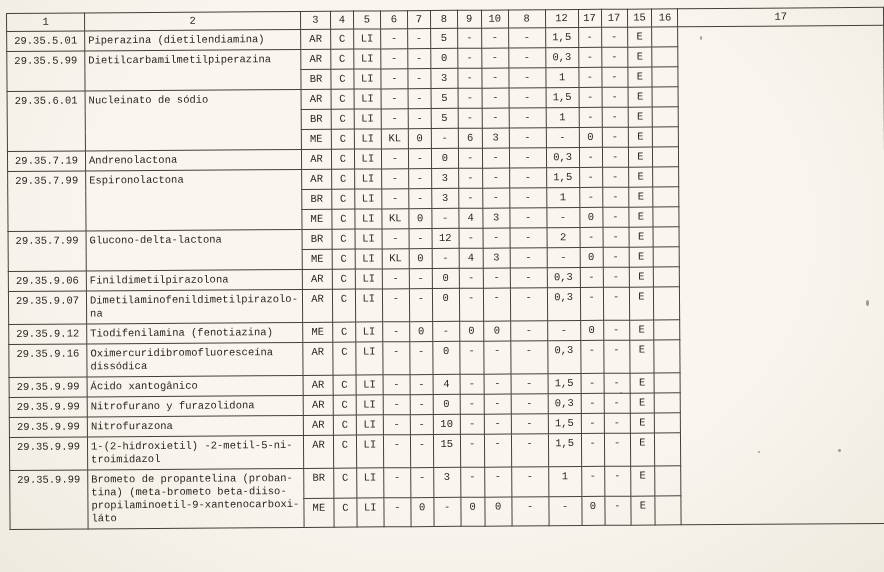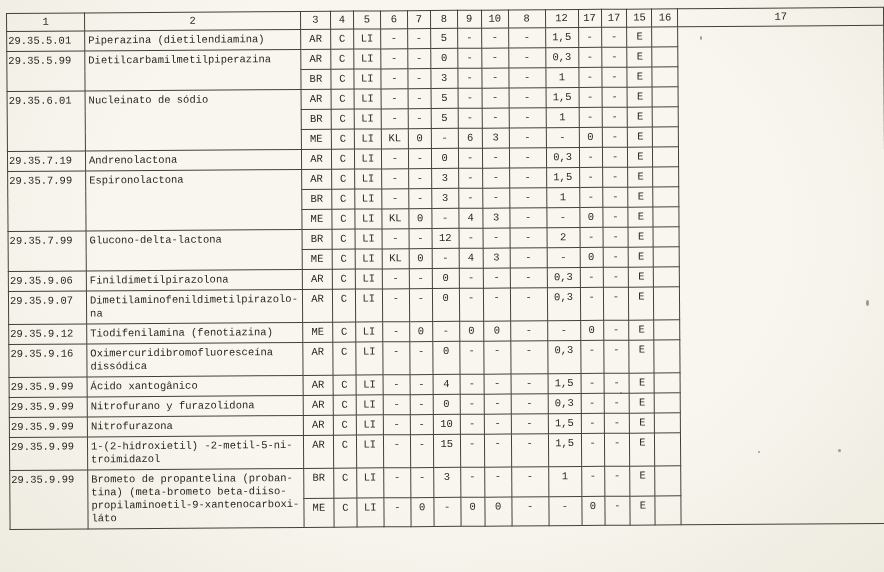--- a/index.html
+++ b/index.html
@@ -35,21 +35,21 @@
   th {
     height: 15px;
     padding: 1px 2px;
     text-align: center;
   }
   td {
     padding: 3px 2px;
     vertical-align: top;
   }
   td.code {
-    padding-left: 1px;
+    padding-left: 7px;
     white-space: nowrap;
     border-radius: 8px;
   }
   td.name {
     padding-left: 3px;
     padding-right: 2px;
     white-space: pre-line;
   }
   td.val {
     text-align: center;

